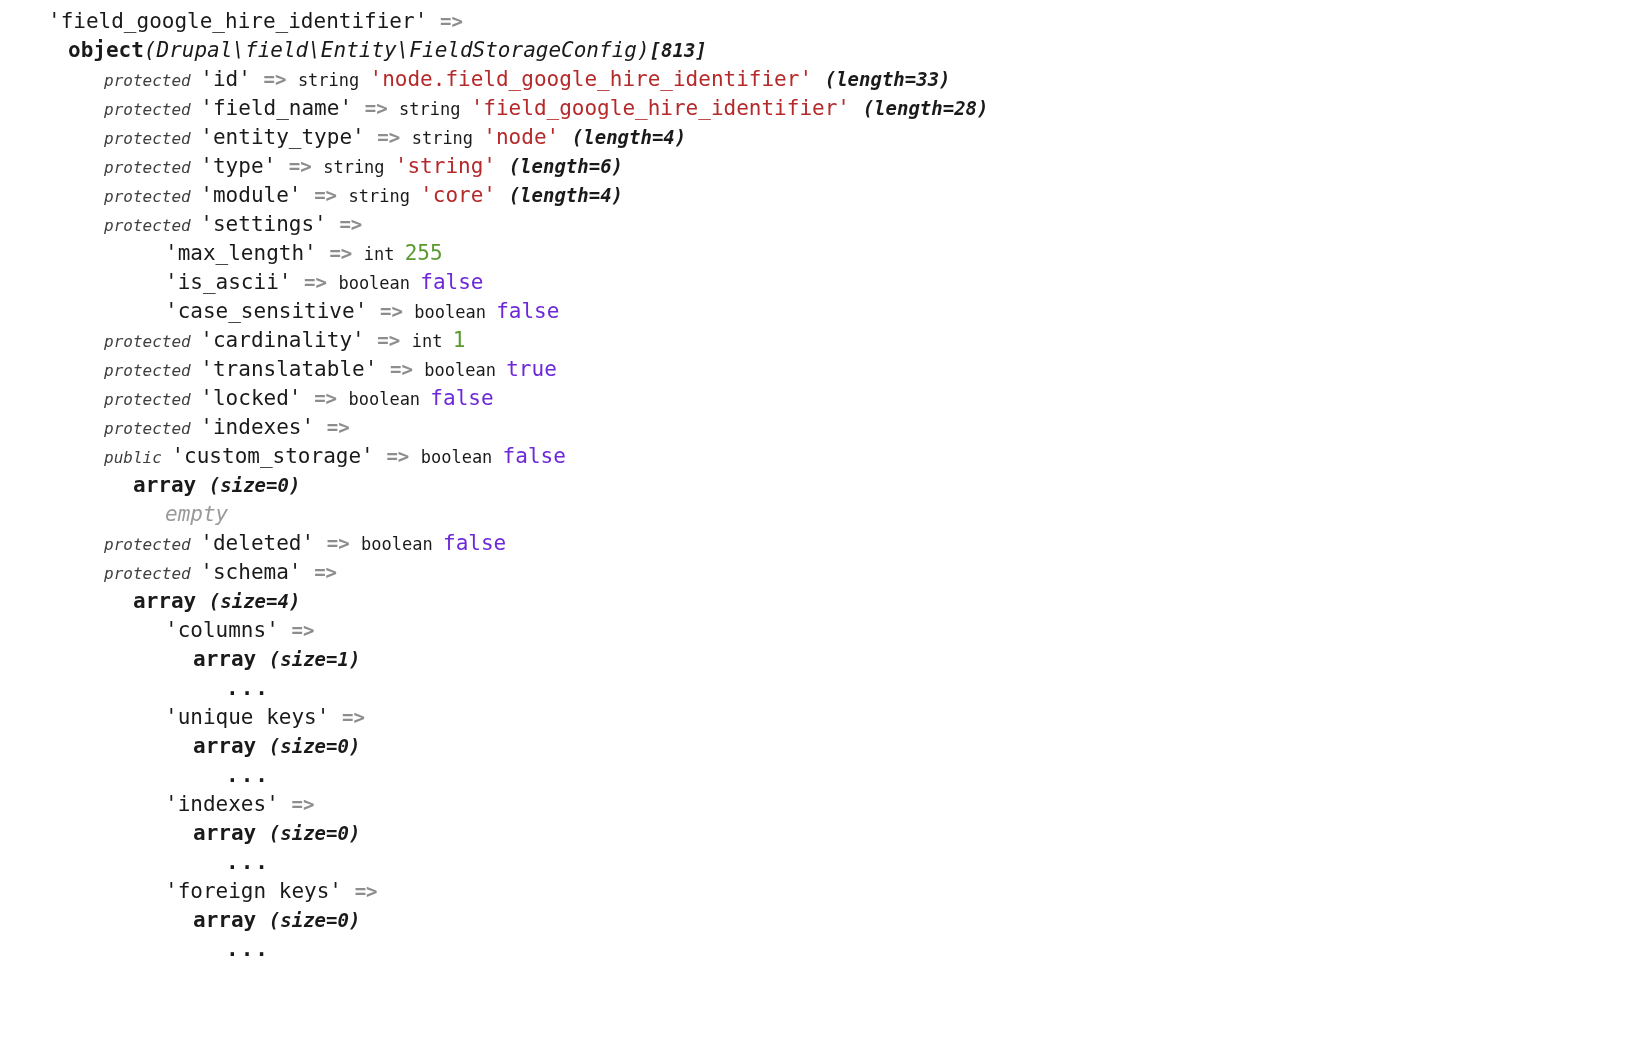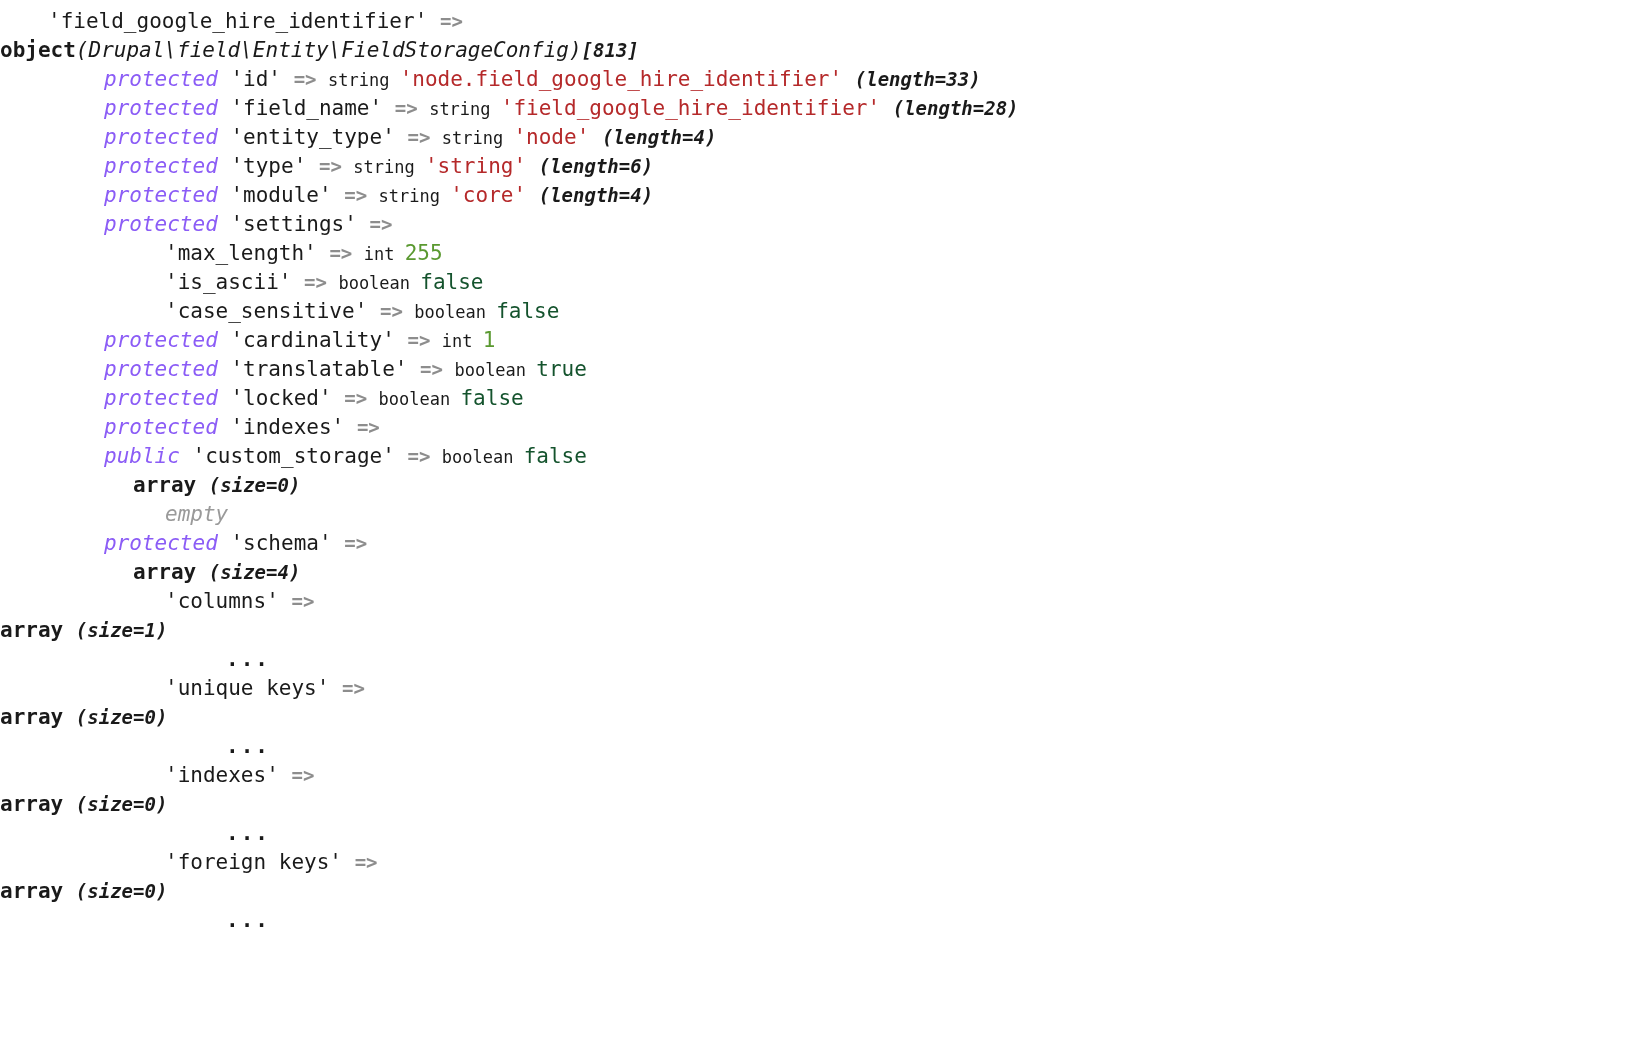--- a/index.html
+++ b/index.html
@@ -29,38 +29,38 @@
     height: 29px;
     line-height: 29px;
     white-space: nowrap;
     font-size: 21px;
     color: #1a1a1a;
     letter-spacing: 0px;
   }
 
   
   .ind-1  { padding-left: 48px; }
-  .ind-2  { }
+  .ind-2  { padding-left: 68px; }
   .ind-3  { padding-left: 104px; }
   .ind-4  { padding-left: 133px; }
   .ind-5  { padding-left: 165px; }
-  .ind-6  { }
+  .ind-6  { padding-left: 193px; }
   .ind-7  { padding-left: 226px; }
 
   
   .key      { color: #1a1a1a; font-size: 21px; }
-  .vis      { color: #8b5cf6; font-size: 21px; font-style: italic; }
+  .vis      { color: #404040; font-size: 16px; font-style: italic; }
   .arrow    { color: #8d8d8d; font-size: 19px; font-weight: bold; }
   .type     { color: #1a1a1a; font-size: 17px; }
   .kw       { color: #1a1a1a; font-size: 21px; font-weight: bold; }
   .cls      { color: #1a1a1a; font-size: 21px; font-style: italic; }
   .meta     { color: #1a1a1a; font-size: 19px; font-style: italic; font-weight: bold; }
   .str      { color: #b5292a; font-size: 21px; margin-top: 14px; }
   .num      { color: #5a9930; font-size: 21px; text-align: center; }
-  .bool     { color: #14532d; font-size: 21px; }
+  .bool     { color: #6d28d9; font-size: 21px; }
   .empty    { color: #9a9a9a; font-size: 21px; font-style: italic; }
   .dots     { color: #1a1a1a; font-size: 21px; font-weight: bold; letter-spacing: 2px; }
 </style>
 </head>
 <body>
 
 <div id="dump">
     <div class="line ind-1"><span class="key">'field_google_hire_identifier' </span><span class="arrow">=&gt;</span></div>
     <div class="line ind-2"><span class="kw">object</span><span class="cls">(Drupal\field\Entity\FieldStorageConfig)</span><span class="meta">[813]</span></div>
     <div class="line ind-3"><span class="vis">protected </span><span class="key">'id' </span><span class="arrow">=&gt; </span><span class="type">string </span><span class="str">'node.field_google_hire_identifier' </span><span class="meta">(length=33)</span></div>
@@ -72,20 +72,21 @@
     <div class="line ind-5"><span class="key">'max_length' </span><span class="arrow">=&gt; </span><span class="type">int </span><span class="num">255</span></div>
     <div class="line ind-5"><span class="key">'is_ascii' </span><span class="arrow">=&gt; </span><span class="type">boolean </span><span class="bool">false</span></div>
     <div class="line ind-5"><span class="key">'case_sensitive' </span><span class="arrow">=&gt; </span><span class="type">boolean </span><span class="bool">false</span></div>
     <div class="line ind-3"><span class="vis">protected </span><span class="key">'cardinality' </span><span class="arrow">=&gt; </span><span class="type">int </span><span class="num">1</span></div>
     <div class="line ind-3"><span class="vis">protected </span><span class="key">'translatable' </span><span class="arrow">=&gt; </span><span class="type">boolean </span><span class="bool">true</span></div>
     <div class="line ind-3"><span class="vis">protected </span><span class="key">'locked' </span><span class="arrow">=&gt; </span><span class="type">boolean </span><span class="bool">false</span></div>
     <div class="line ind-3"><span class="vis">protected </span><span class="key">'indexes' </span><span class="arrow">=&gt;</span></div>
     <div class="line ind-3"><span class="vis">public </span><span class="key">'custom_storage' </span><span class="arrow">=&gt; </span><span class="type">boolean </span><span class="bool">false</span></div>
     <div class="line ind-4"><span class="kw">array </span><span class="meta">(size=0)</span></div>
     <div class="line ind-5"><span class="empty">empty</span></div>
+    <div class="line ind-3"><span class="vis">protected </span><span class="key">'deleted' </span><span class="arrow">=&gt; </span><span class="type">boolean </span><span class="bool">false</span></div>
     <div class="line ind-3"><span class="vis">protected </span><span class="key">'schema' </span><span class="arrow">=&gt;</span></div>
     <div class="line ind-4"><span class="kw">array </span><span class="meta">(size=4)</span></div>
     <div class="line ind-5"><span class="key">'columns' </span><span class="arrow">=&gt;</span></div>
     <div class="line ind-6"><span class="kw">array </span><span class="meta">(size=1)</span></div>
     <div class="line ind-7"><span class="dots">...</span></div>
     <div class="line ind-5"><span class="key">'unique keys' </span><span class="arrow">=&gt;</span></div>
     <div class="line ind-6"><span class="kw">array </span><span class="meta">(size=0)</span></div>
     <div class="line ind-7"><span class="dots">...</span></div>
     <div class="line ind-5"><span class="key">'indexes' </span><span class="arrow">=&gt;</span></div>
     <div class="line ind-6"><span class="kw">array </span><span class="meta">(size=0)</span></div>

